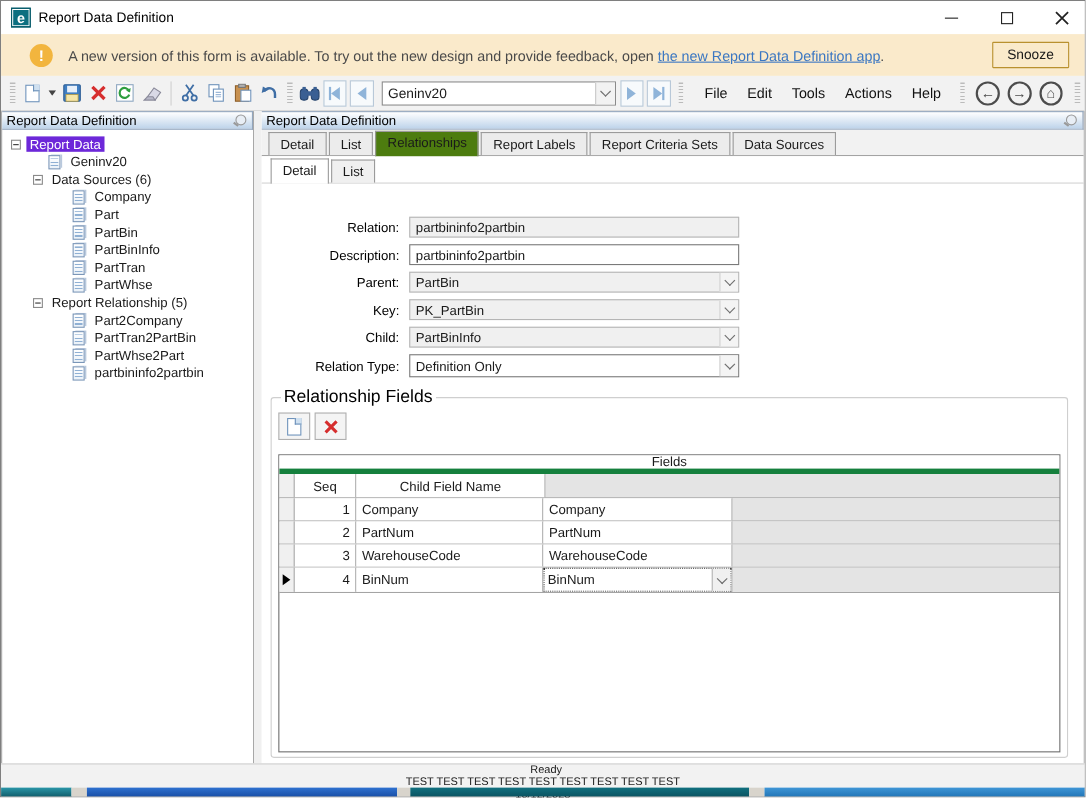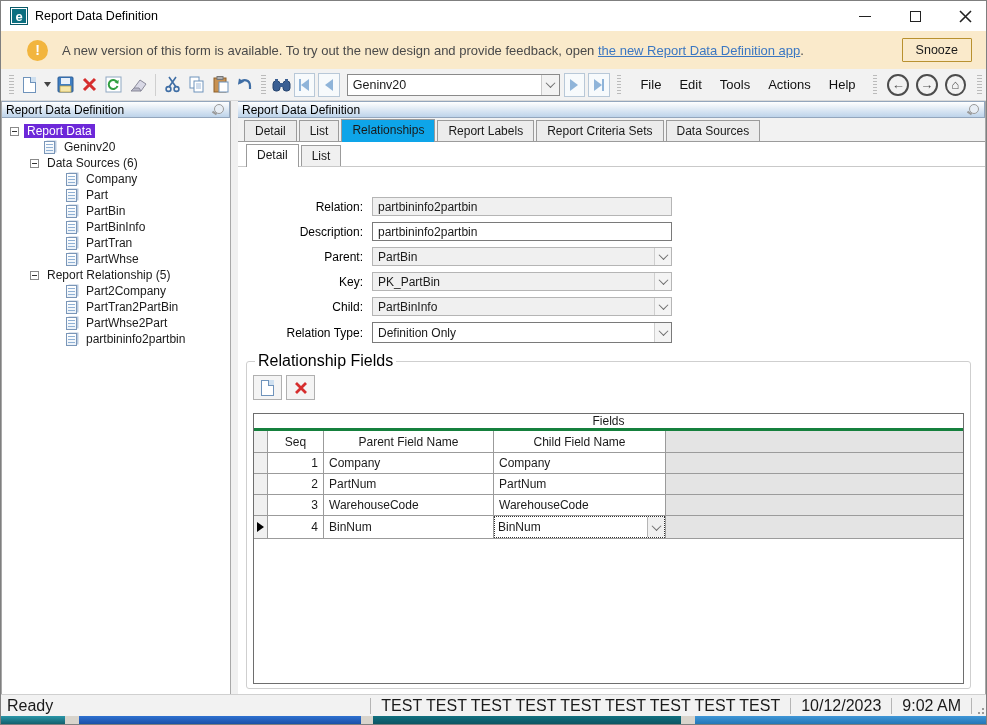--- a/index.html
+++ b/index.html
@@ -91,21 +91,21 @@
   .tree-row.selected .tree-label { background:#6d28d9; color:#fff; }
 
   .splitter { width:7px; flex:none; background:#f0f0f0; }
 
   .right-panel { flex:1; display:flex; flex-direction:column; background:#fff;
     border-right:1px solid #a8a8a8; }
   .tabs { display:flex; align-items:flex-end; background:#f2f2f2; padding:4px 6px 0 6px; height:24px;
     border-bottom:1px solid #9b9b9b; }
   .tab { border:1px solid #9b9b9b; border-bottom:none; background:#ececec; padding:3px 10px 3px 10px;
     margin-right:2px; font-size:12px; cursor:pointer; position:relative; }
-  .tab.active { background:#0ea5e9; margin-bottom:-1px; padding-bottom:5px; z-index:2; }
+  .tab.active { background:#4d7c0f; margin-bottom:-1px; padding-bottom:5px; z-index:2; }
   .subtabs { display:flex; align-items:flex-end; background:#fff; padding:6px 6px 0 8px; height:25px;
     border-bottom:1px solid #c9c9c9; }
   .subtabs .tab { background:#f0f0f0; }
   .subtabs .tab.active { background:#fff; }
 
   .content { flex:1; background:#fff; position:relative; }
 
   
   .form { position:absolute; top:30px; left:0; right:0; }
   .form-row { display:flex; align-items:center; margin-bottom:6px; }
@@ -124,21 +124,21 @@
   .groupbox legend { font-size:16px; padding:0 3px; margin-left:3px; color:#000; }
   .grid-toolbar { display:flex; gap:4px; margin:1px 0 5px 1px; }
   .gbtn { width:29px; height:25px; border:1px solid #b0b0b0; background:#f4f4f4;
     display:flex; align-items:center; justify-content:center; cursor:pointer; }
   .page-ic { width:13px; height:16px; background:#fff; border:1px solid #6f93bb; position:relative; }
   .page-ic::after { content:""; position:absolute; right:-1px; top:-1px; width:5px; height:5px;
     background:#cfe0f0; border-left:1px solid #6f93bb; border-bottom:1px solid #6f93bb; }
 
   .grid { position:absolute; left:6px; right:6px; top:43px; bottom:4px; background:#fff;
     border:1px solid #6e6e6e; font-size:12px; }
-  .band-header { height:17px; border-bottom:3px solid #15803d; display:flex; align-items:center;
+  .band-header { height:17px; border-bottom:5px solid #15803d; display:flex; align-items:center;
     justify-content:center; background:#fff; font-size:12px; }
   .grow { display:flex; height:21px; border-bottom:1px solid #9b9b9b; }
   .grow.hdr { height:22px; }
   .gc { border-right:1px solid #9b9b9b; padding:2px 5px; display:flex; align-items:center;
     overflow:hidden; white-space:nowrap; background:#fff; }
   .gc.marker { width:14px; padding:0; justify-content:center; background:#f0f0f0; }
   .gc.seq { width:56px; justify-content:flex-end; }
   .gc.parent { width:170px; }
   .gc.child { width:172px; }
   .gc.hdrc { justify-content:center; }
@@ -146,21 +146,21 @@
   .row-arrow { width:0; height:0; border-top:5px solid transparent; border-bottom:5px solid transparent;
     border-left:7px solid #000; }
   .cell-combo { width:100%; height:100%; border:1px dotted #333; background:#fff; display:flex;
     align-items:center; }
   .cell-combo .ctext { flex:1; padding-left:3px; }
   .cell-combo .cbtn { width:17px; height:100%; background:#f0f0f0; border-left:1px solid #b5b5b5;
     display:flex; align-items:center; justify-content:center; cursor:pointer; }
 
   
   .statusbar { position:absolute; left:0; right:0; bottom:8px; height:22px; background:#f2f2f2;
-    border-top:1px solid #d0d0d0; display:flex; align-items:center; font-size:16px; }
+    border-top:1px solid #d0d0d0; display:flex; align-items:center; font-size:10px;flex-direction:column; }
   .sb-status { flex:1; padding-left:6px; }
   .sb-sep { width:1px; height:16px; background:#b5b5b5; }
   .sb-seg { padding:0 10px; white-space:nowrap; }
   .sb-grip { width:14px; height:100%; position:relative; cursor:nwse-resize; }
   .sb-grip::after { content:""; position:absolute; right:2px; bottom:2px; width:9px; height:9px;
     background:
       radial-gradient(circle at 8px 8px,#9a9a9a 1px,transparent 1.4px),
       radial-gradient(circle at 8px 4px,#9a9a9a 1px,transparent 1.4px),
       radial-gradient(circle at 4px 8px,#9a9a9a 1px,transparent 1.4px); }
 
@@ -496,21 +496,20 @@
               </svg>
             </span>
           </div>
 
           <div class="grid">
             <div class="band-header">Fields</div>
 
             <div class="grow hdr">
               <span class="gc marker"></span>
               <span class="gc seq hdrc">Seq</span>
-              <span class="gc parent hdrc">Parent Field Name</span>
               <span class="gc child hdrc">Child Field Name</span>
               <span class="gc gfill"></span>
             </div>
 
             <div class="grow">
               <span class="gc marker"></span>
               <span class="gc seq">1</span>
               <span class="gc parent">Company</span>
               <span class="gc child">Company</span>
               <span class="gc gfill"></span>

